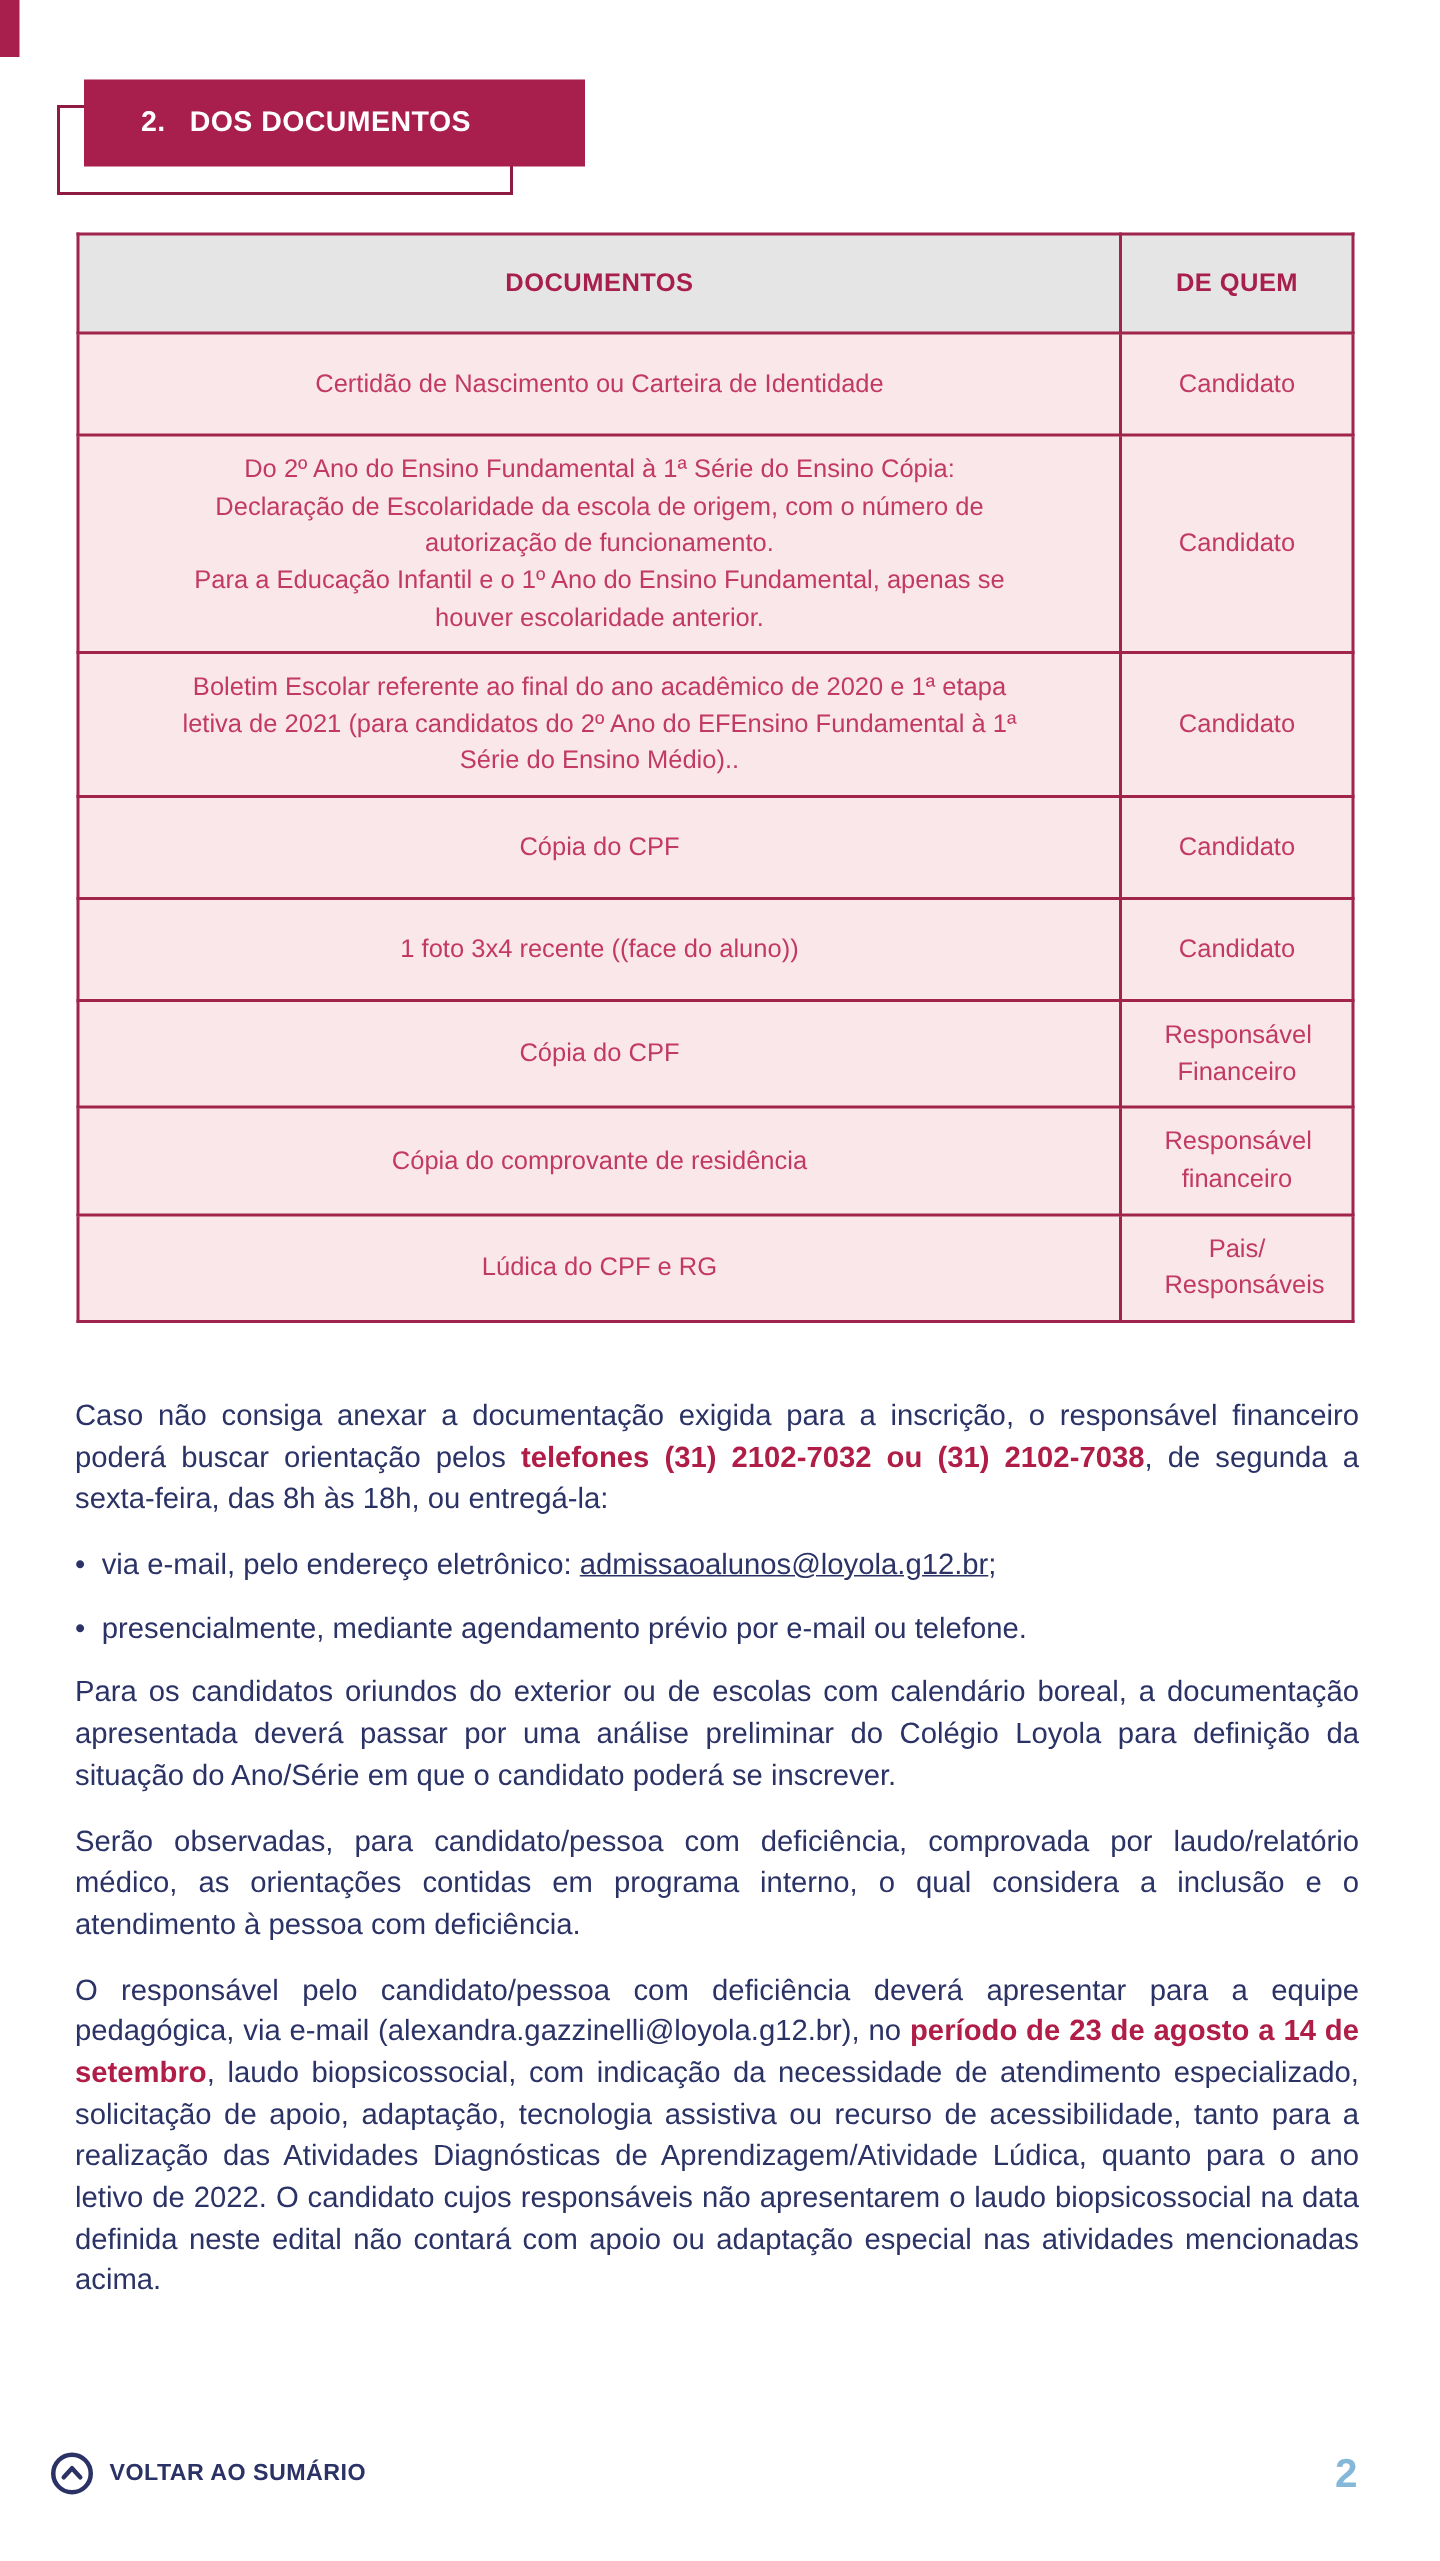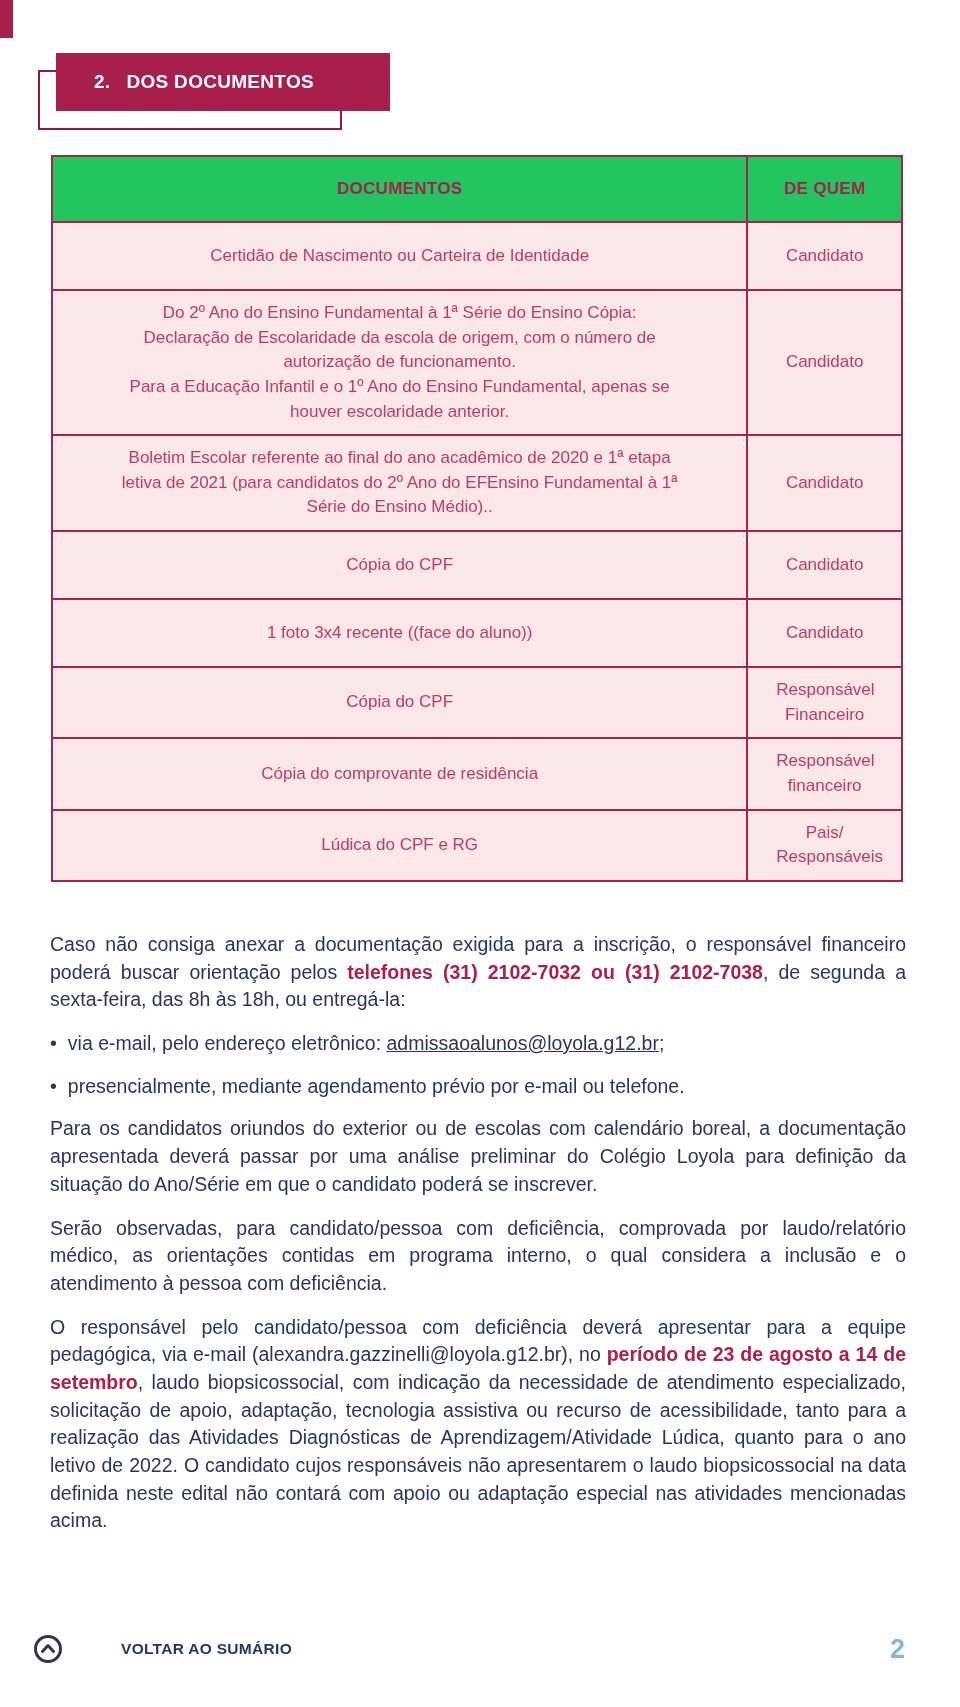--- a/index.html
+++ b/index.html
@@ -24,21 +24,21 @@
   .title-number { margin-right:16px; }
 
   
   .doc-table {
     position:absolute; left:51px; top:155px; width:852px;
     border-collapse:collapse; table-layout:fixed;
   }
   .doc-table col.c-doc { width:81.8%; }
   .doc-table col.c-who { width:18.2%; }
   .doc-table th {
-    background:#22c55e; color:#a81e4c; font-weight:bold; font-size:17px;
+    background:#e5e5e5; color:#a81e4c; font-weight:bold; font-size:17px;
     height:62px; border:2px solid #a0244c; text-align:center; letter-spacing:0.3px;
   }
   .doc-table td {
     background:#f9e7ea; color:#c23a64; border:2px solid #a0244c;
     text-align:center; vertical-align:middle; font-size:17px; line-height:1.45;
     padding:10px 28px; height:46px; white-space:pre-line;
   }
 
   
   .body-text {
@@ -50,21 +50,21 @@
   .dot { flex:0 0 auto; }
   .seg-bold-red { color:#b01e48; font-weight:bold; }
   .seg-link { text-decoration:underline; }
 
   
   .footer {
     position:absolute; left:33px; right:55px; bottom:42px; height:32px;
     display:flex; align-items:center; gap:10px; color:#2b3366;
   }
   .up-icon { display:inline-flex; width:30px; height:30px; }
-  .back-label { font-weight:bold; font-size:15.5px; letter-spacing:0.3px;margin-left:48px; }
+  .back-label { font-weight:bold; font-size:15.5px; letter-spacing:0.3px; }
   .pagenum {
     position:absolute; right:0; bottom:0; color:#85b8d8;
     font-size:27px; font-weight:bold; font-family:"Liberation Sans", sans-serif;
   }
 </style>
 </head>
 <body>
 
 <div class="page">
 

